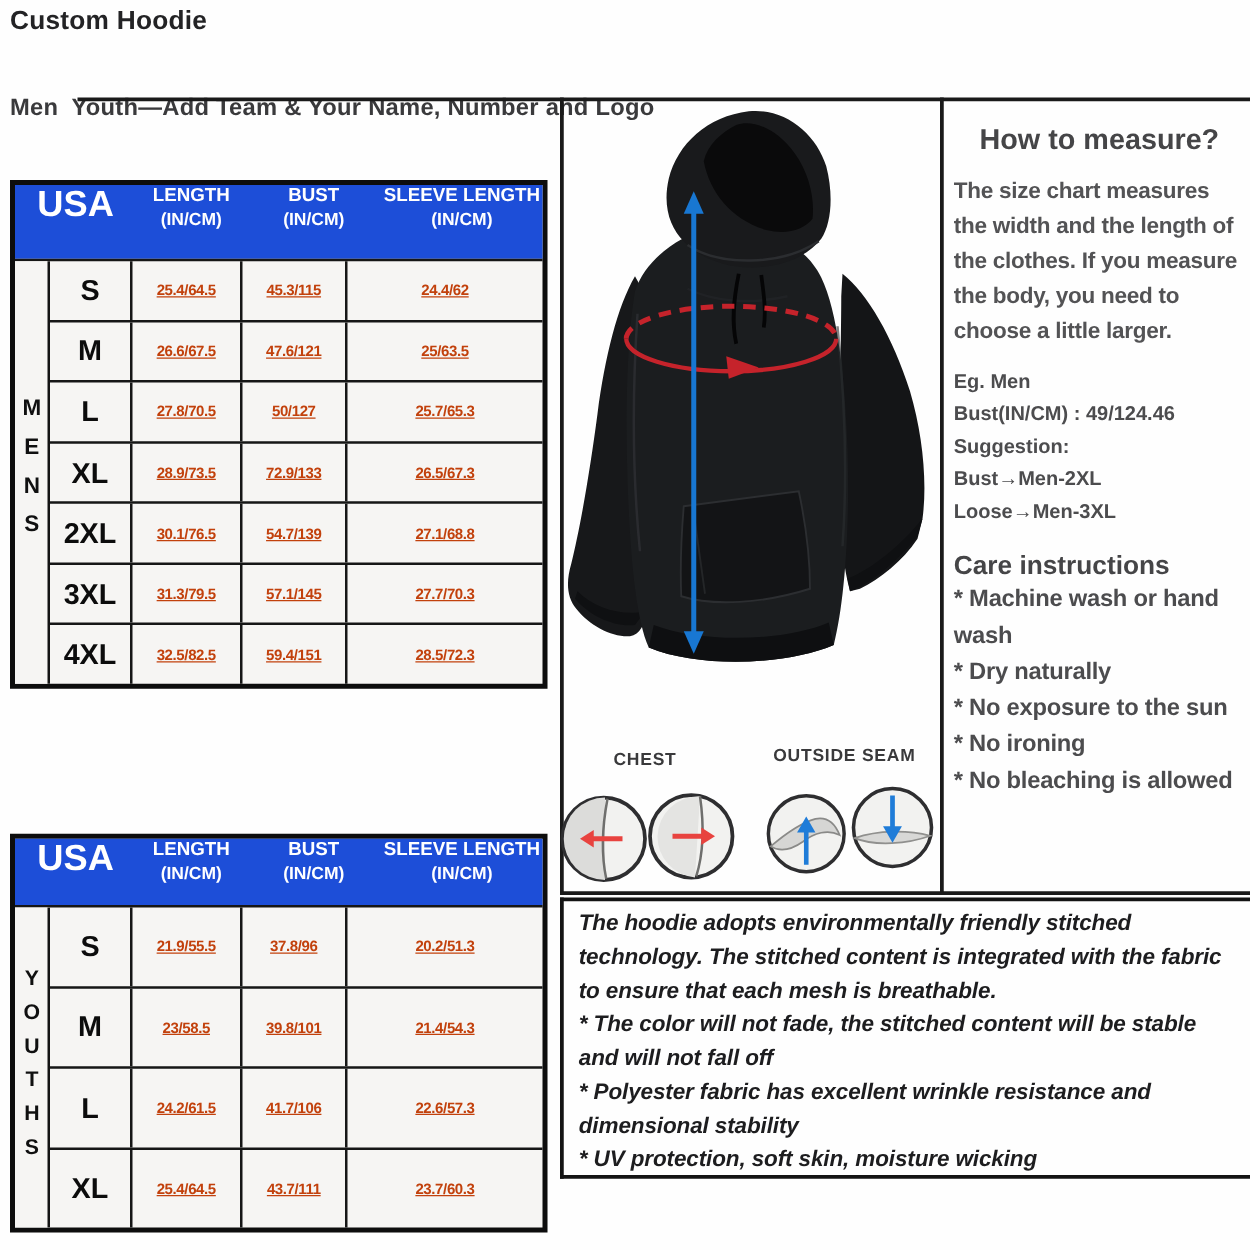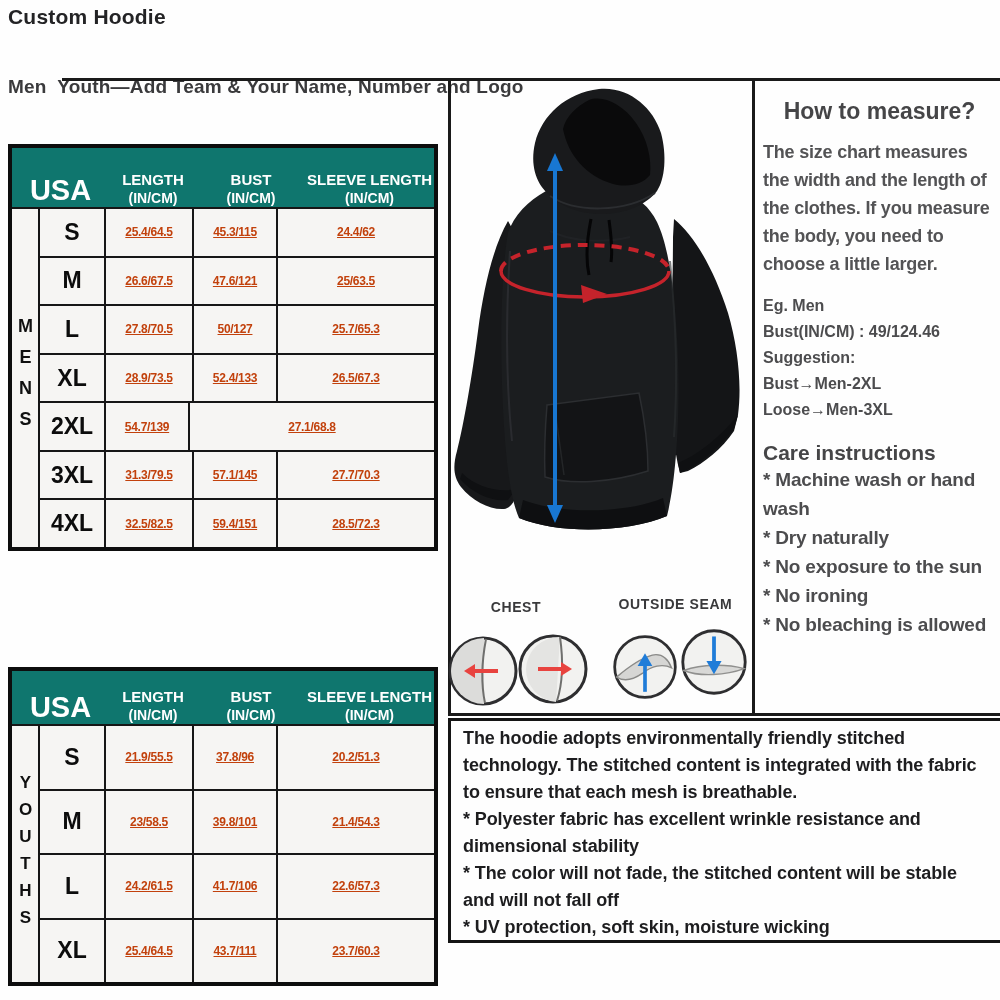--- a/index.html
+++ b/index.html
@@ -15,21 +15,21 @@
   .hline-top { left:62px; top:78px; width:938px; height:3px; background:#1a1a1a; }
   .vline-a { left:448px; top:78px; width:3px; height:638px; background:#1a1a1a; }
   .vline-b { left:752px; top:78px; width:3px; height:638px; background:#1a1a1a; }
   .hline-mid { left:448px; top:713px; width:552px; height:3px; background:#1a1a1a; }
 
   
   .size-table { left:8px; width:430px; background:#f6f5f3; border:4px solid #0d0d0d; display:flex; flex-direction:column; }
   .size-table.mens { top:144px; height:407px; }
   .size-table.youths { top:667px; height:319px; }
 
-  .st-header { display:flex; background:#0f766e; color:#ffffff; align-items:flex-end; flex:0 0 auto; }
+  .st-header { display:flex; background:#1d4ed8; color:#ffffff; align-items:flex-start; flex:0 0 auto; }
   .mens .st-header { height:59px; }
   .youths .st-header { height:53px; }
   .st-h-usa { width:97px; text-align:center; font-size:29px; font-weight:700; }
   .st-h-col { text-align:center; font-weight:700; line-height:1.25; }
   .st-h-col .l1 { display:block; font-size:15px; }
   .st-h-col .l2 { display:block; font-size:14px; }
   .hw-length { width:88px; }
   .hw-bust { width:108px; }
   .hw-sleeve { flex:1; }
 
@@ -56,21 +56,21 @@
   
   .right-col { left:763px; top:90px; width:233px; color:#4a4a4c; }
   .measure-heading { font-size:23px; font-weight:700; text-align:center; color:#454547; padding-top:8px; }
   .measure-body { margin-top:13px; font-size:18px; font-weight:700; line-height:28px; color:#535355; letter-spacing:-0.2px; }
   .eg-block { margin-top:15px; font-size:16px; font-weight:700; line-height:26px; color:#4c4c4e; }
   .care-block { margin-top:18px; }
   .care-heading { font-size:21px; font-weight:700; color:#454547; }
   .care-item { font-size:19px; font-weight:700; line-height:29px; color:#4c4c4e; letter-spacing:-0.2px; }
 
   
-  .desc-box { left:448px; top:718px; width:552px; height:225px; border:3px solid #141414; border-right:none; background:#fefefe; padding:4px 12px 0 12px; }
+  .desc-box { left:448px; top:718px; width:552px; height:225px; border:3px solid #141414; border-right:none; background:#fefefe; padding:4px 12px 0 12px;font-style:italic; }
   .desc-box p { font-size:18px; font-weight:700; line-height:27px; color:#1d1d1f; letter-spacing:-0.1px; }
 </style>
 </head>
 <body>
 
 <div class="abs page-title">Custom Hoodie</div>
 <div class="abs page-subtitle">Men  Youth—Add Team &amp; Your Name, Number and Logo</div>
 
 <div class="abs hline-top"></div>
 <div class="abs vline-a"></div>
@@ -112,25 +112,26 @@
       </div>
       <div class="st-row">
         <div class="st-size">L</div>
         <div class="st-cell cw-length">27.8/70.5</div>
         <div class="st-cell cw-bust">50/127</div>
         <div class="st-cell cw-sleeve">25.7/65.3</div>
       </div>
       <div class="st-row">
         <div class="st-size">XL</div>
         <div class="st-cell cw-length">28.9/73.5</div>
-        <div class="st-cell cw-bust">52.4/133</div>
+        <div class="st-cell cw-bust">72.9/133</div>
         <div class="st-cell cw-sleeve">26.5/67.3</div>
       </div>
       <div class="st-row">
         <div class="st-size">2XL</div>
+        <div class="st-cell cw-length">30.1/76.5</div>
         <div class="st-cell cw-bust">54.7/139</div>
         <div class="st-cell cw-sleeve">27.1/68.8</div>
       </div>
       <div class="st-row">
         <div class="st-size">3XL</div>
         <div class="st-cell cw-length">31.3/79.5</div>
         <div class="st-cell cw-bust">57.1/145</div>
         <div class="st-cell cw-sleeve">27.7/70.3</div>
       </div>
       <div class="st-row">
@@ -276,16 +277,16 @@
     <div class="care-item">* Machine wash or hand wash</div>
     <div class="care-item">* Dry naturally</div>
     <div class="care-item">* No exposure to the sun</div>
     <div class="care-item">* No ironing</div>
     <div class="care-item">* No bleaching is allowed</div>
   </div>
 </div>
 
 <div class="abs desc-box">
   <p>The hoodie adopts environmentally friendly stitched technology. The stitched content is integrated with the fabric to ensure that each mesh is breathable.</p>
+  <p>* The color will not fade, the stitched content will be stable and will not fall off</p>
   <p>* Polyester fabric has excellent wrinkle resistance and dimensional stability</p>
-  <p>* The color will not fade, the stitched content will be stable and will not fall off</p>
   <p>* UV protection, soft skin, moisture wicking</p>
 </div>
 
 </body></html>

